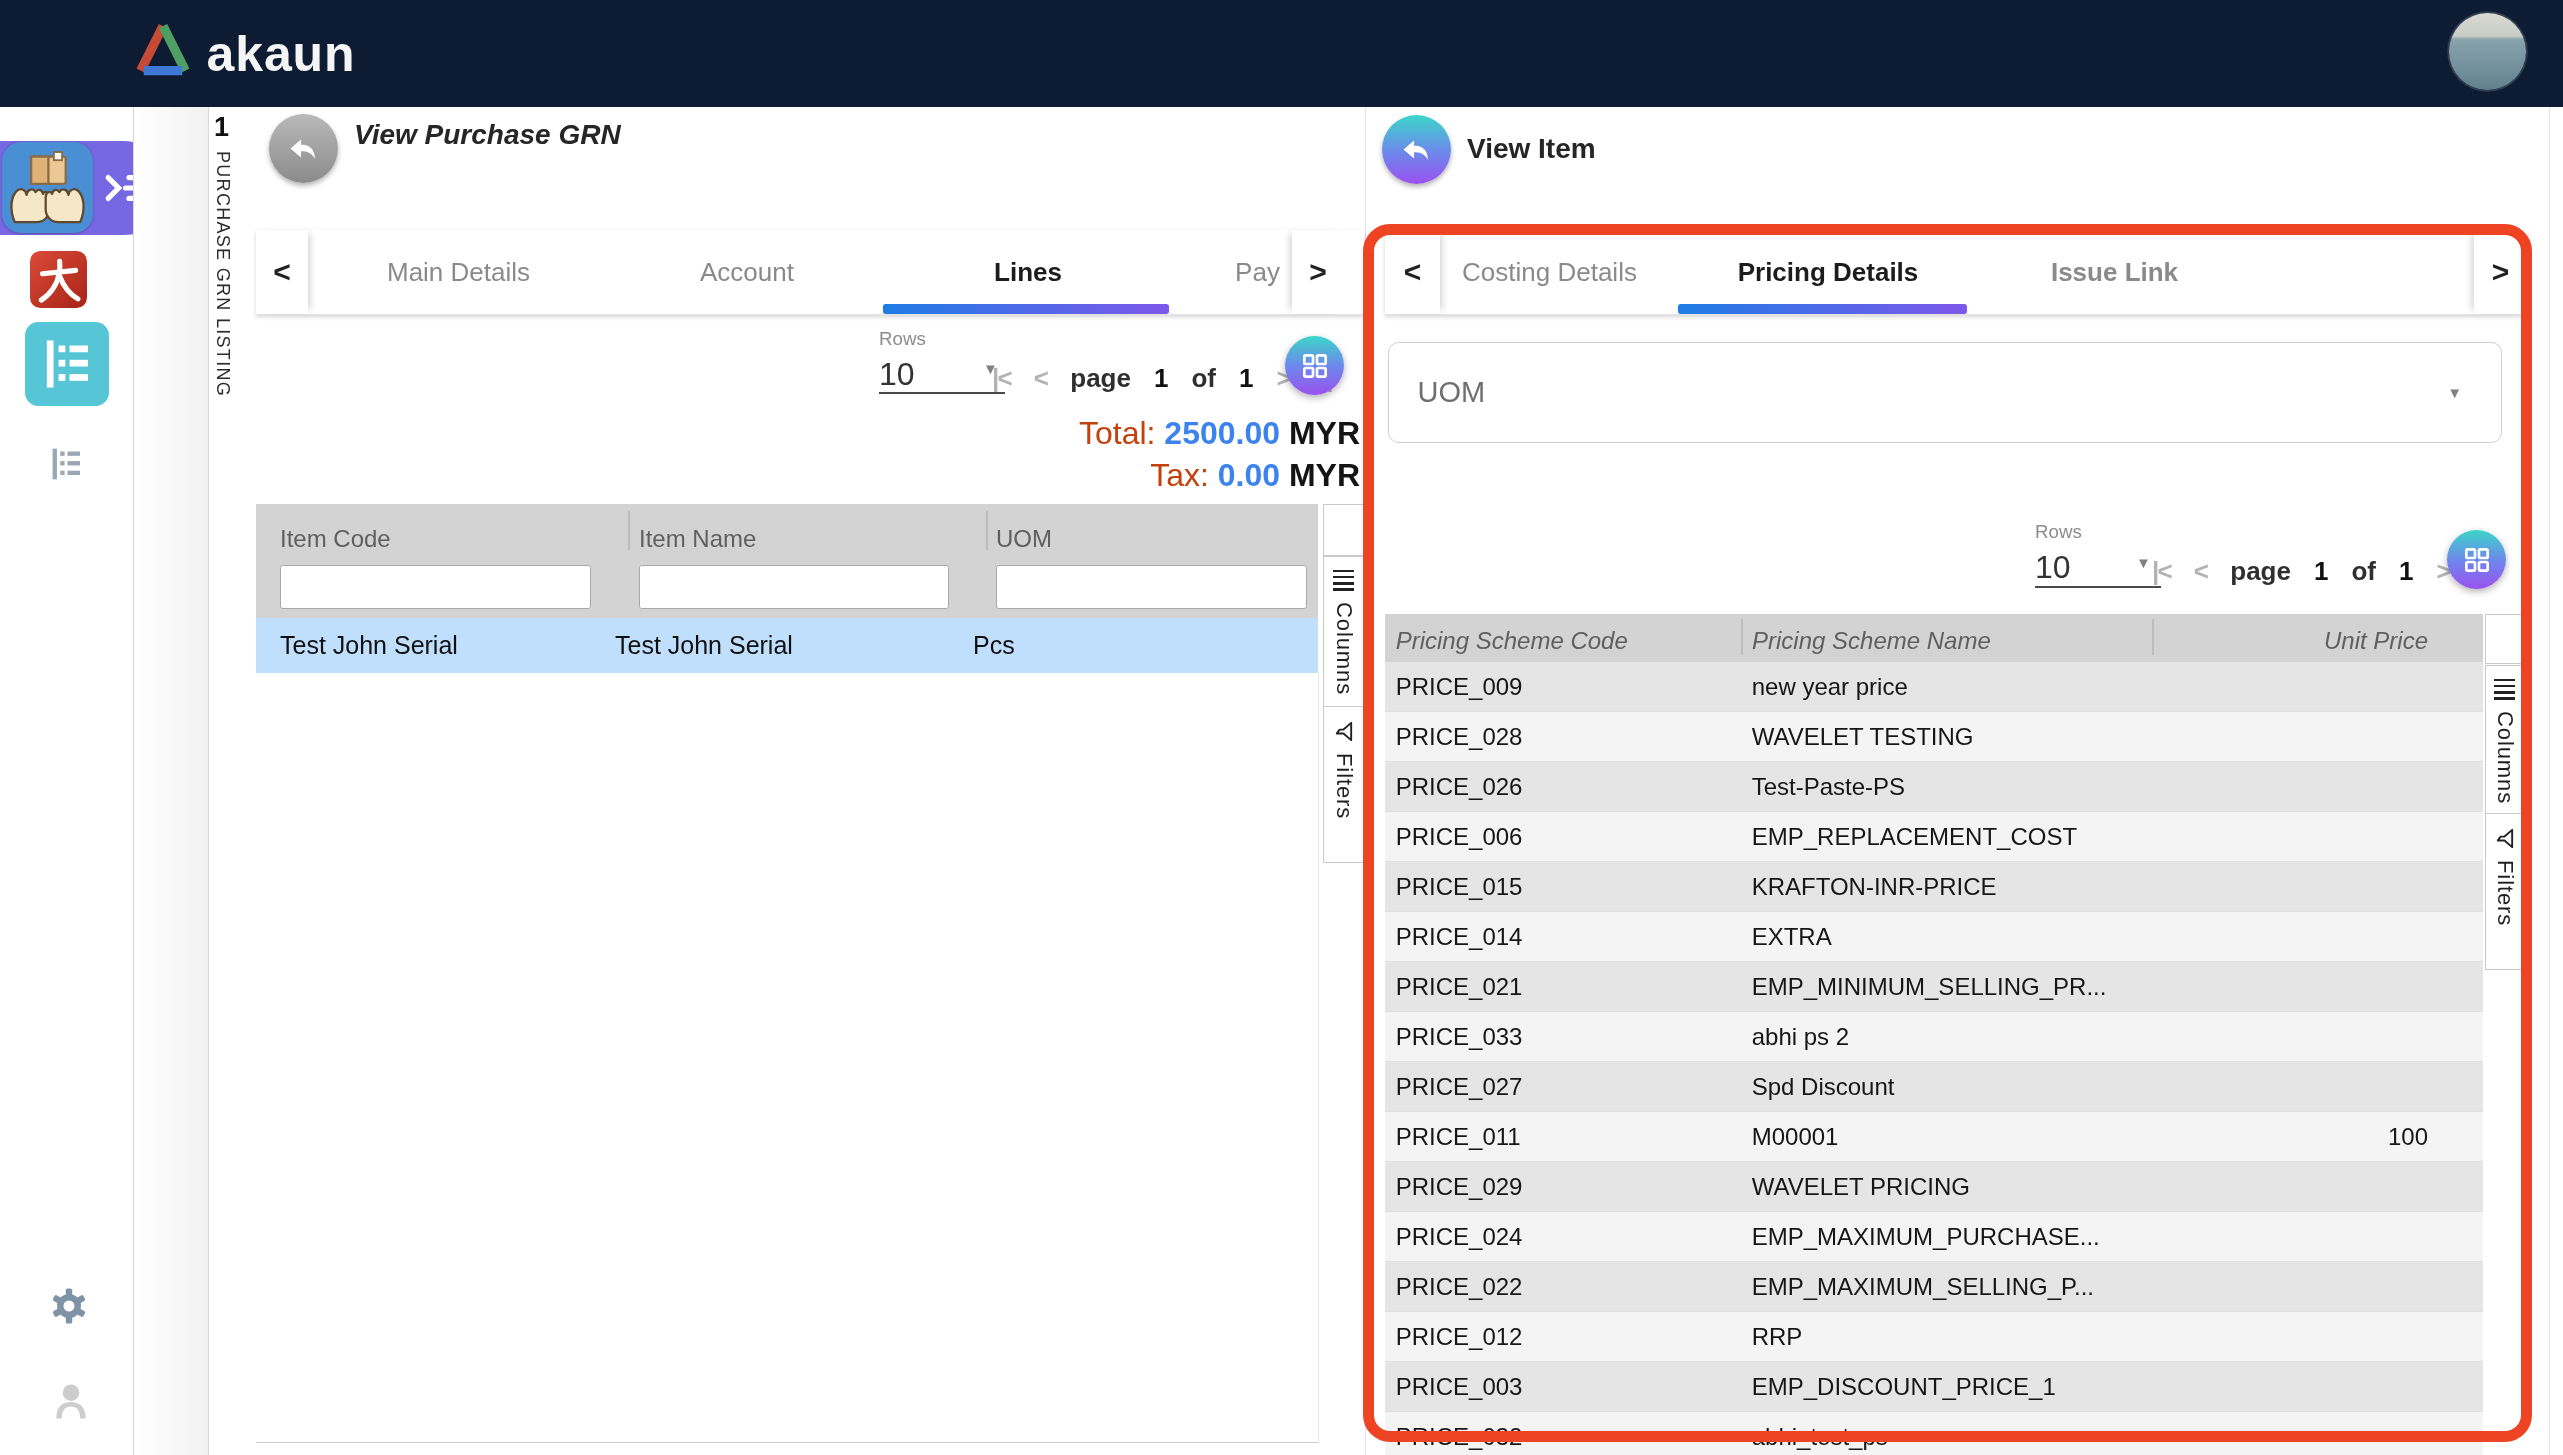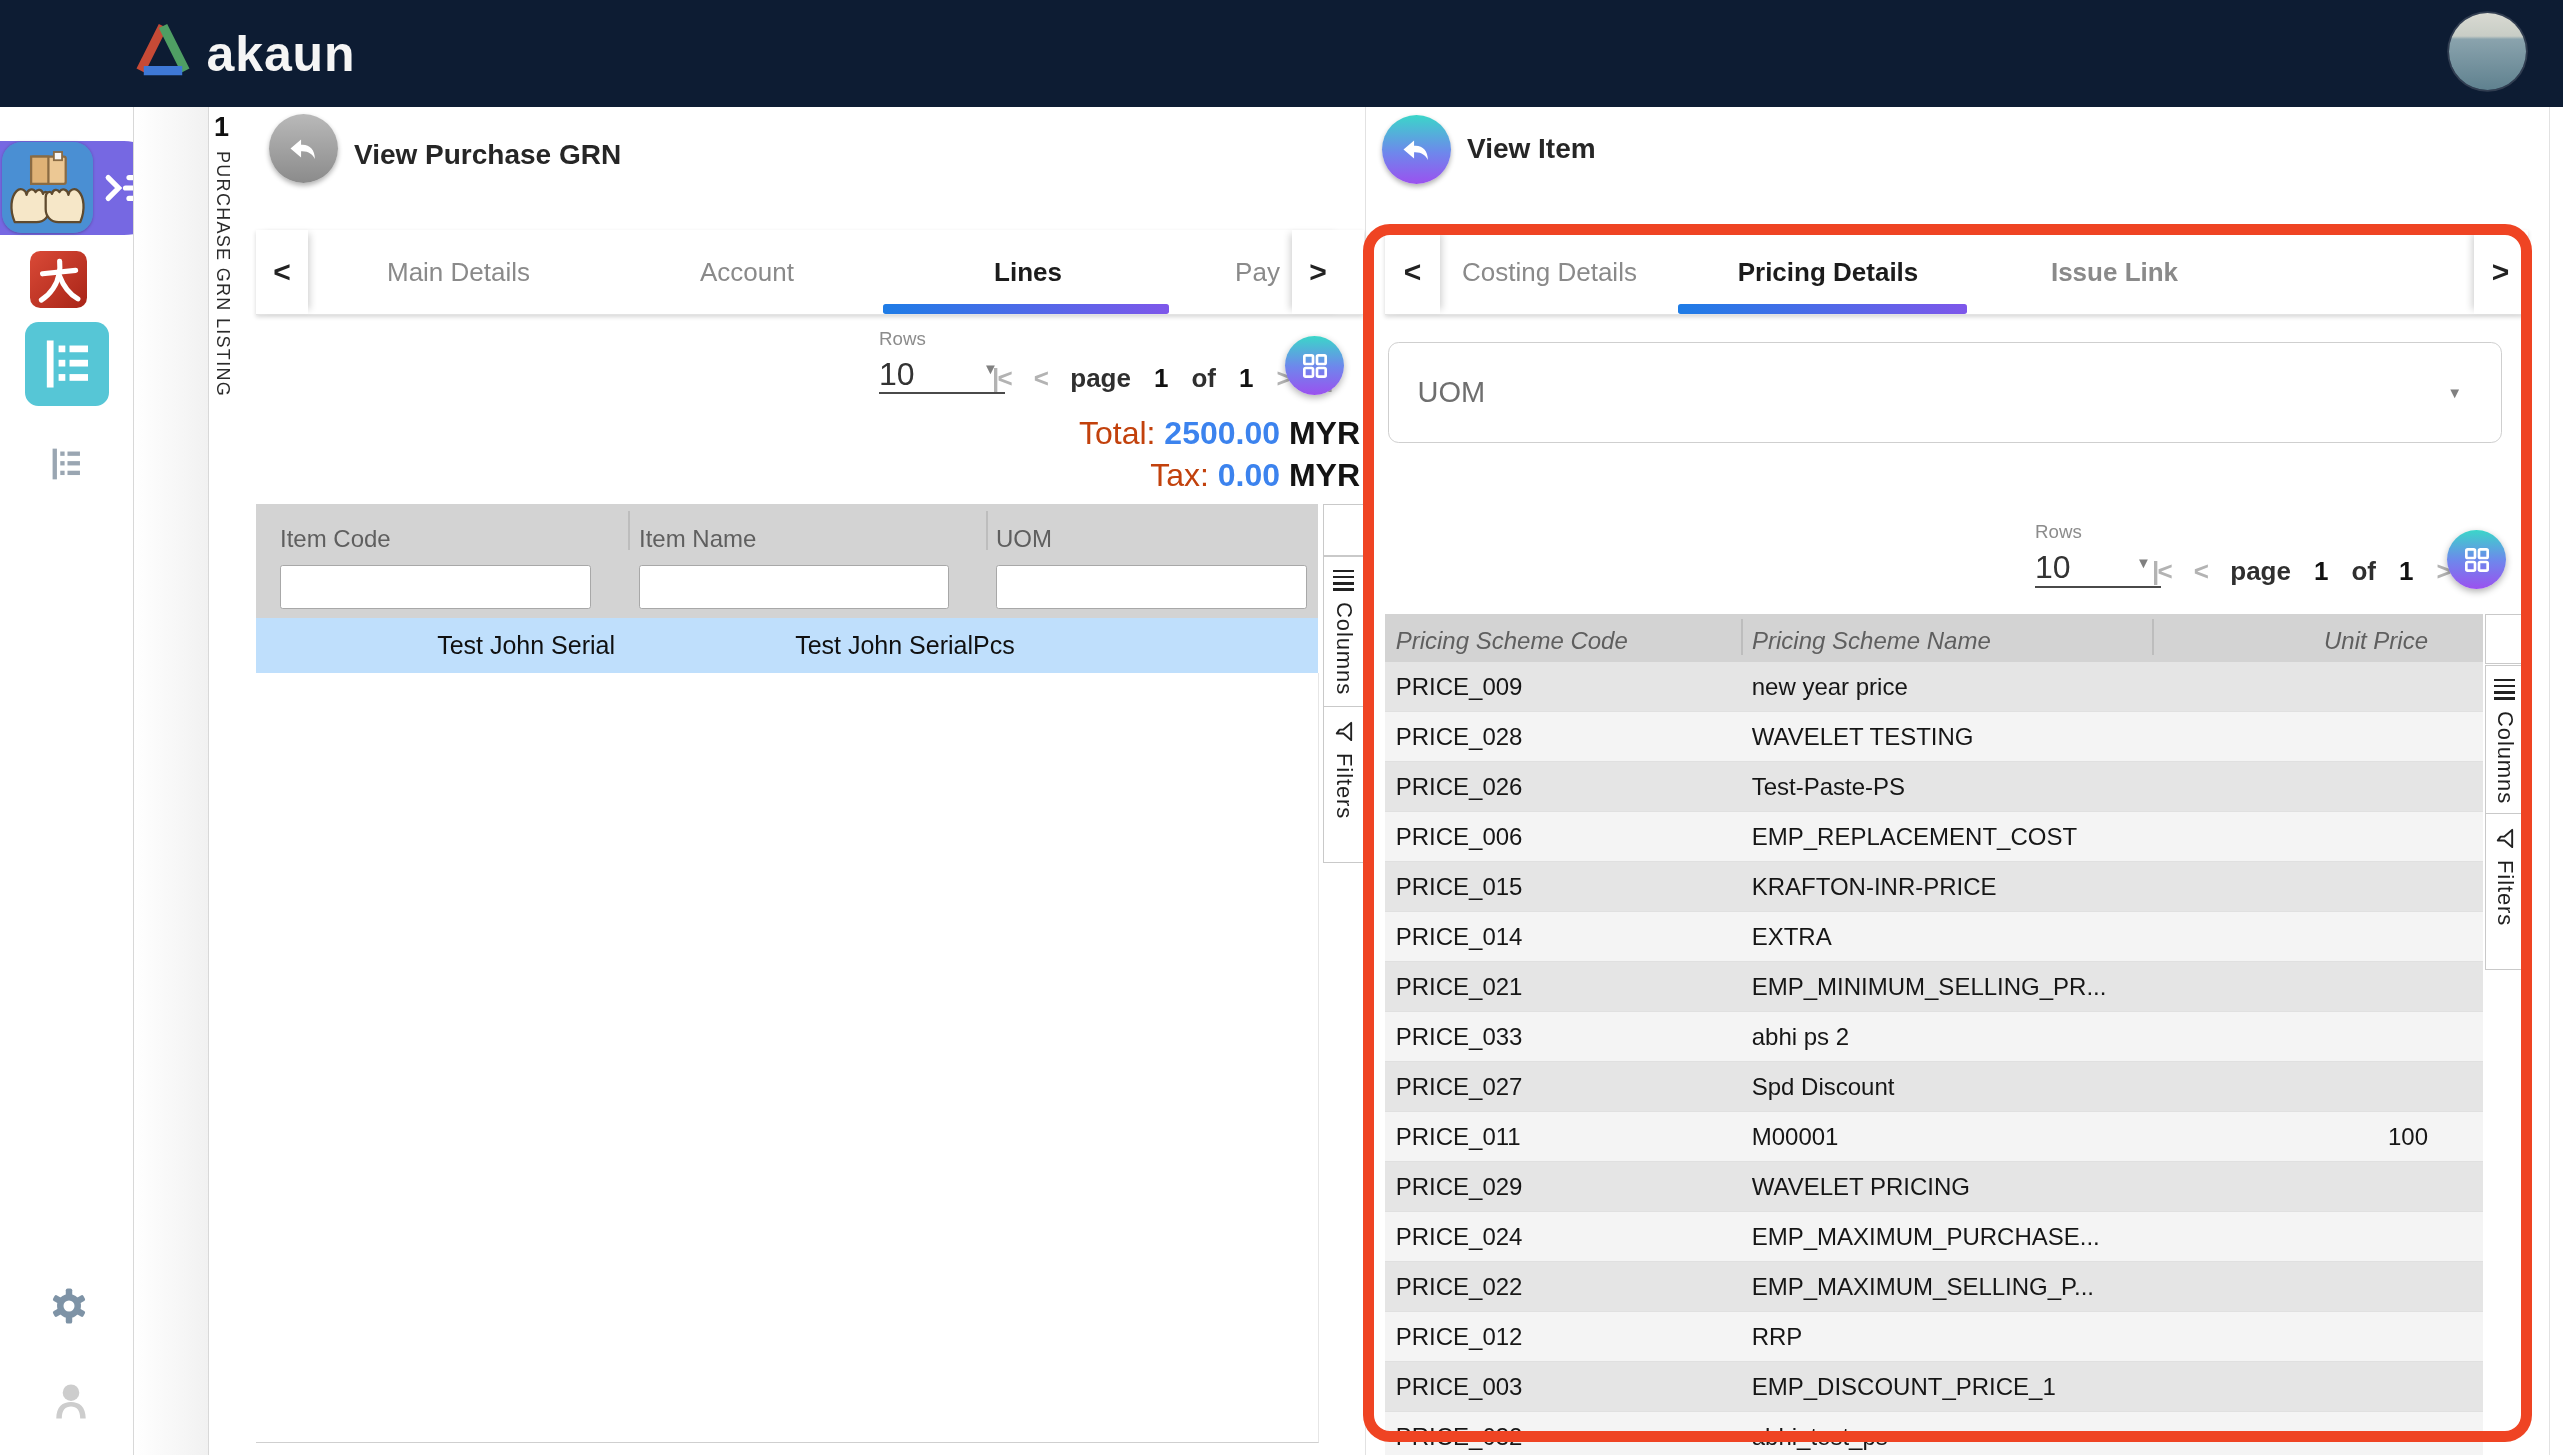--- a/index.html
+++ b/index.html
@@ -71,21 +71,21 @@
   .totals .val{color:var(--accent,#3c83ee);font-weight:700;}
   .totals .cur{color:#141414;font-weight:800;}
 
   
   .thead{background:var(--header-gray,#d3d3d3);}
   .th{font-size:24px;color:#5f5f5f;font-weight:500;}
   .col-div{position:absolute;width:1.8px;background:#bdbdbd;}
   .filter-input{background:#fff;border:0.9px solid #a8a8a8;border-radius:2.7px;height:44px;
        font-size:23px;padding:0 9px;box-sizing:border-box;}
   .lrow-selected{background:var(--sel-row,#bfdffc);border-bottom:0.9px solid #cfd6dc;
-       display:flex;align-items:center;font-size:25px;color:#101010;text-align:right;}
+       display:flex;align-items:center;font-size:25px;color:#101010;}
 
   .prows{position:absolute;}
   .prow{display:flex;align-items:center;height:49px;border-bottom:0.9px solid #e0e0e0;
         font-size:24px;color:#161616;background:#e5e5e5;cursor:pointer;}
   .prow:nth-child(even){background:#f4f4f4;}
   .pc-code{width:356px;padding-left:10.7px;}
   .pc-name{width:418px;}
   .pc-price{flex:1;text-align:right;padding-right:55px;}
 
   
@@ -208,21 +208,21 @@
   <div class="abs strip-count">1</div>
   <div class="abs strip-label">PURCHASE GRN LISTING</div>
 
   <div class="abs card-edge-r" style="left:254px;top:107px;width:1111px;height:1349px;background:#fff;"></div>
 
   <div class="abs back-btn back-gray icon-btn" style="left:269px;top:114px;">
     <svg width="39" height="39" viewBox="0 0 48 48">
       <path fill="#fff" d="M21 13 L8 24 L21 35 L21 27.5 C30 27 35 31 38 37 C38 25 31 18.5 21 19.5 Z"></path>
     </svg>
   </div>
-  <div class="abs panel-title" style="left:354px;top:139px;">View Purchase GRN</div>
+  <div class="abs panel-title" style="left:354px;top:119px;font-style:italic;">View Purchase GRN</div>
 
   <div class="abs tabbar" style="left:256px;top:230px;width:1108px;">
     <div class="tab" style="left:100px;width:205px;">Main Details</div>
     <div class="tab" style="left:402px;width:178px;">Account</div>
     <div class="tab active" style="left:692px;width:160px;">Lines</div>
     <div class="tab" style="left:967px;width:69px;">Pay</div>
     <div class="tab-underline" style="left:627px;top:74px;width:286px;"></div>
     <div class="tab-chev chev-shadow-l" style="left:0;width:52px;">&lt;</div>
     <div class="tab-chev chev-shadow-r" style="left:1036px;width:52px;">&gt;</div>
   </div>

